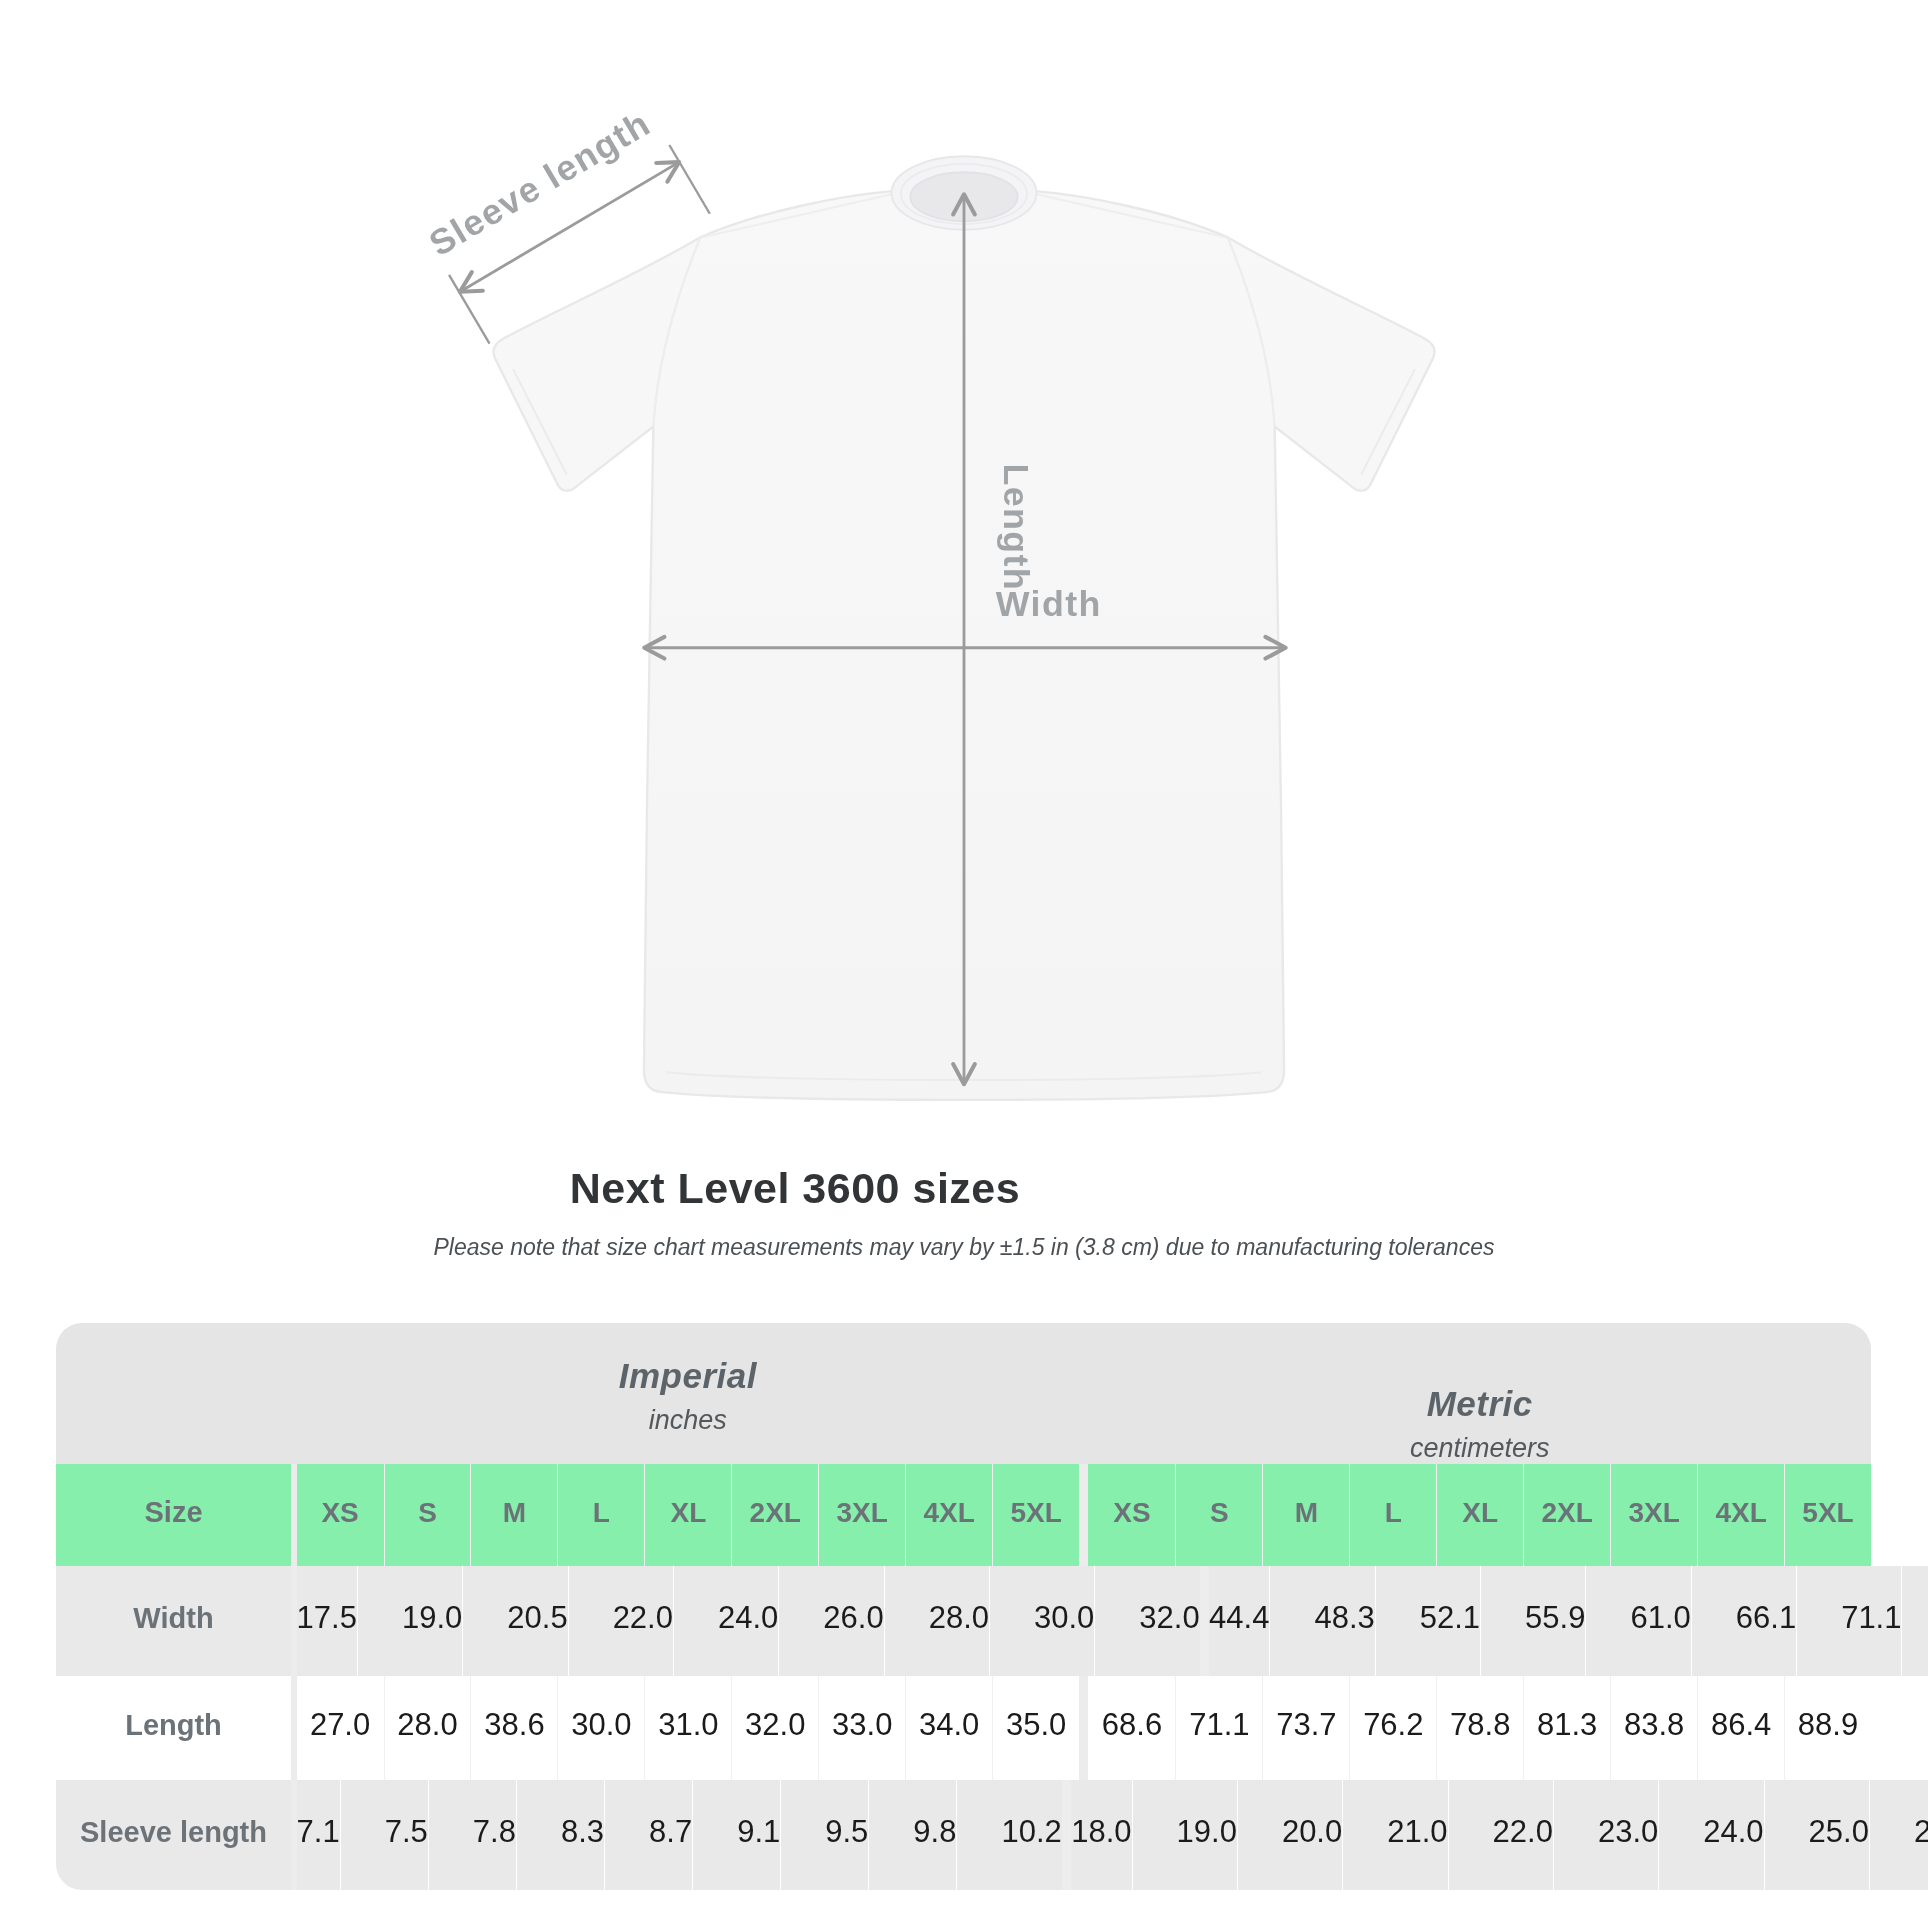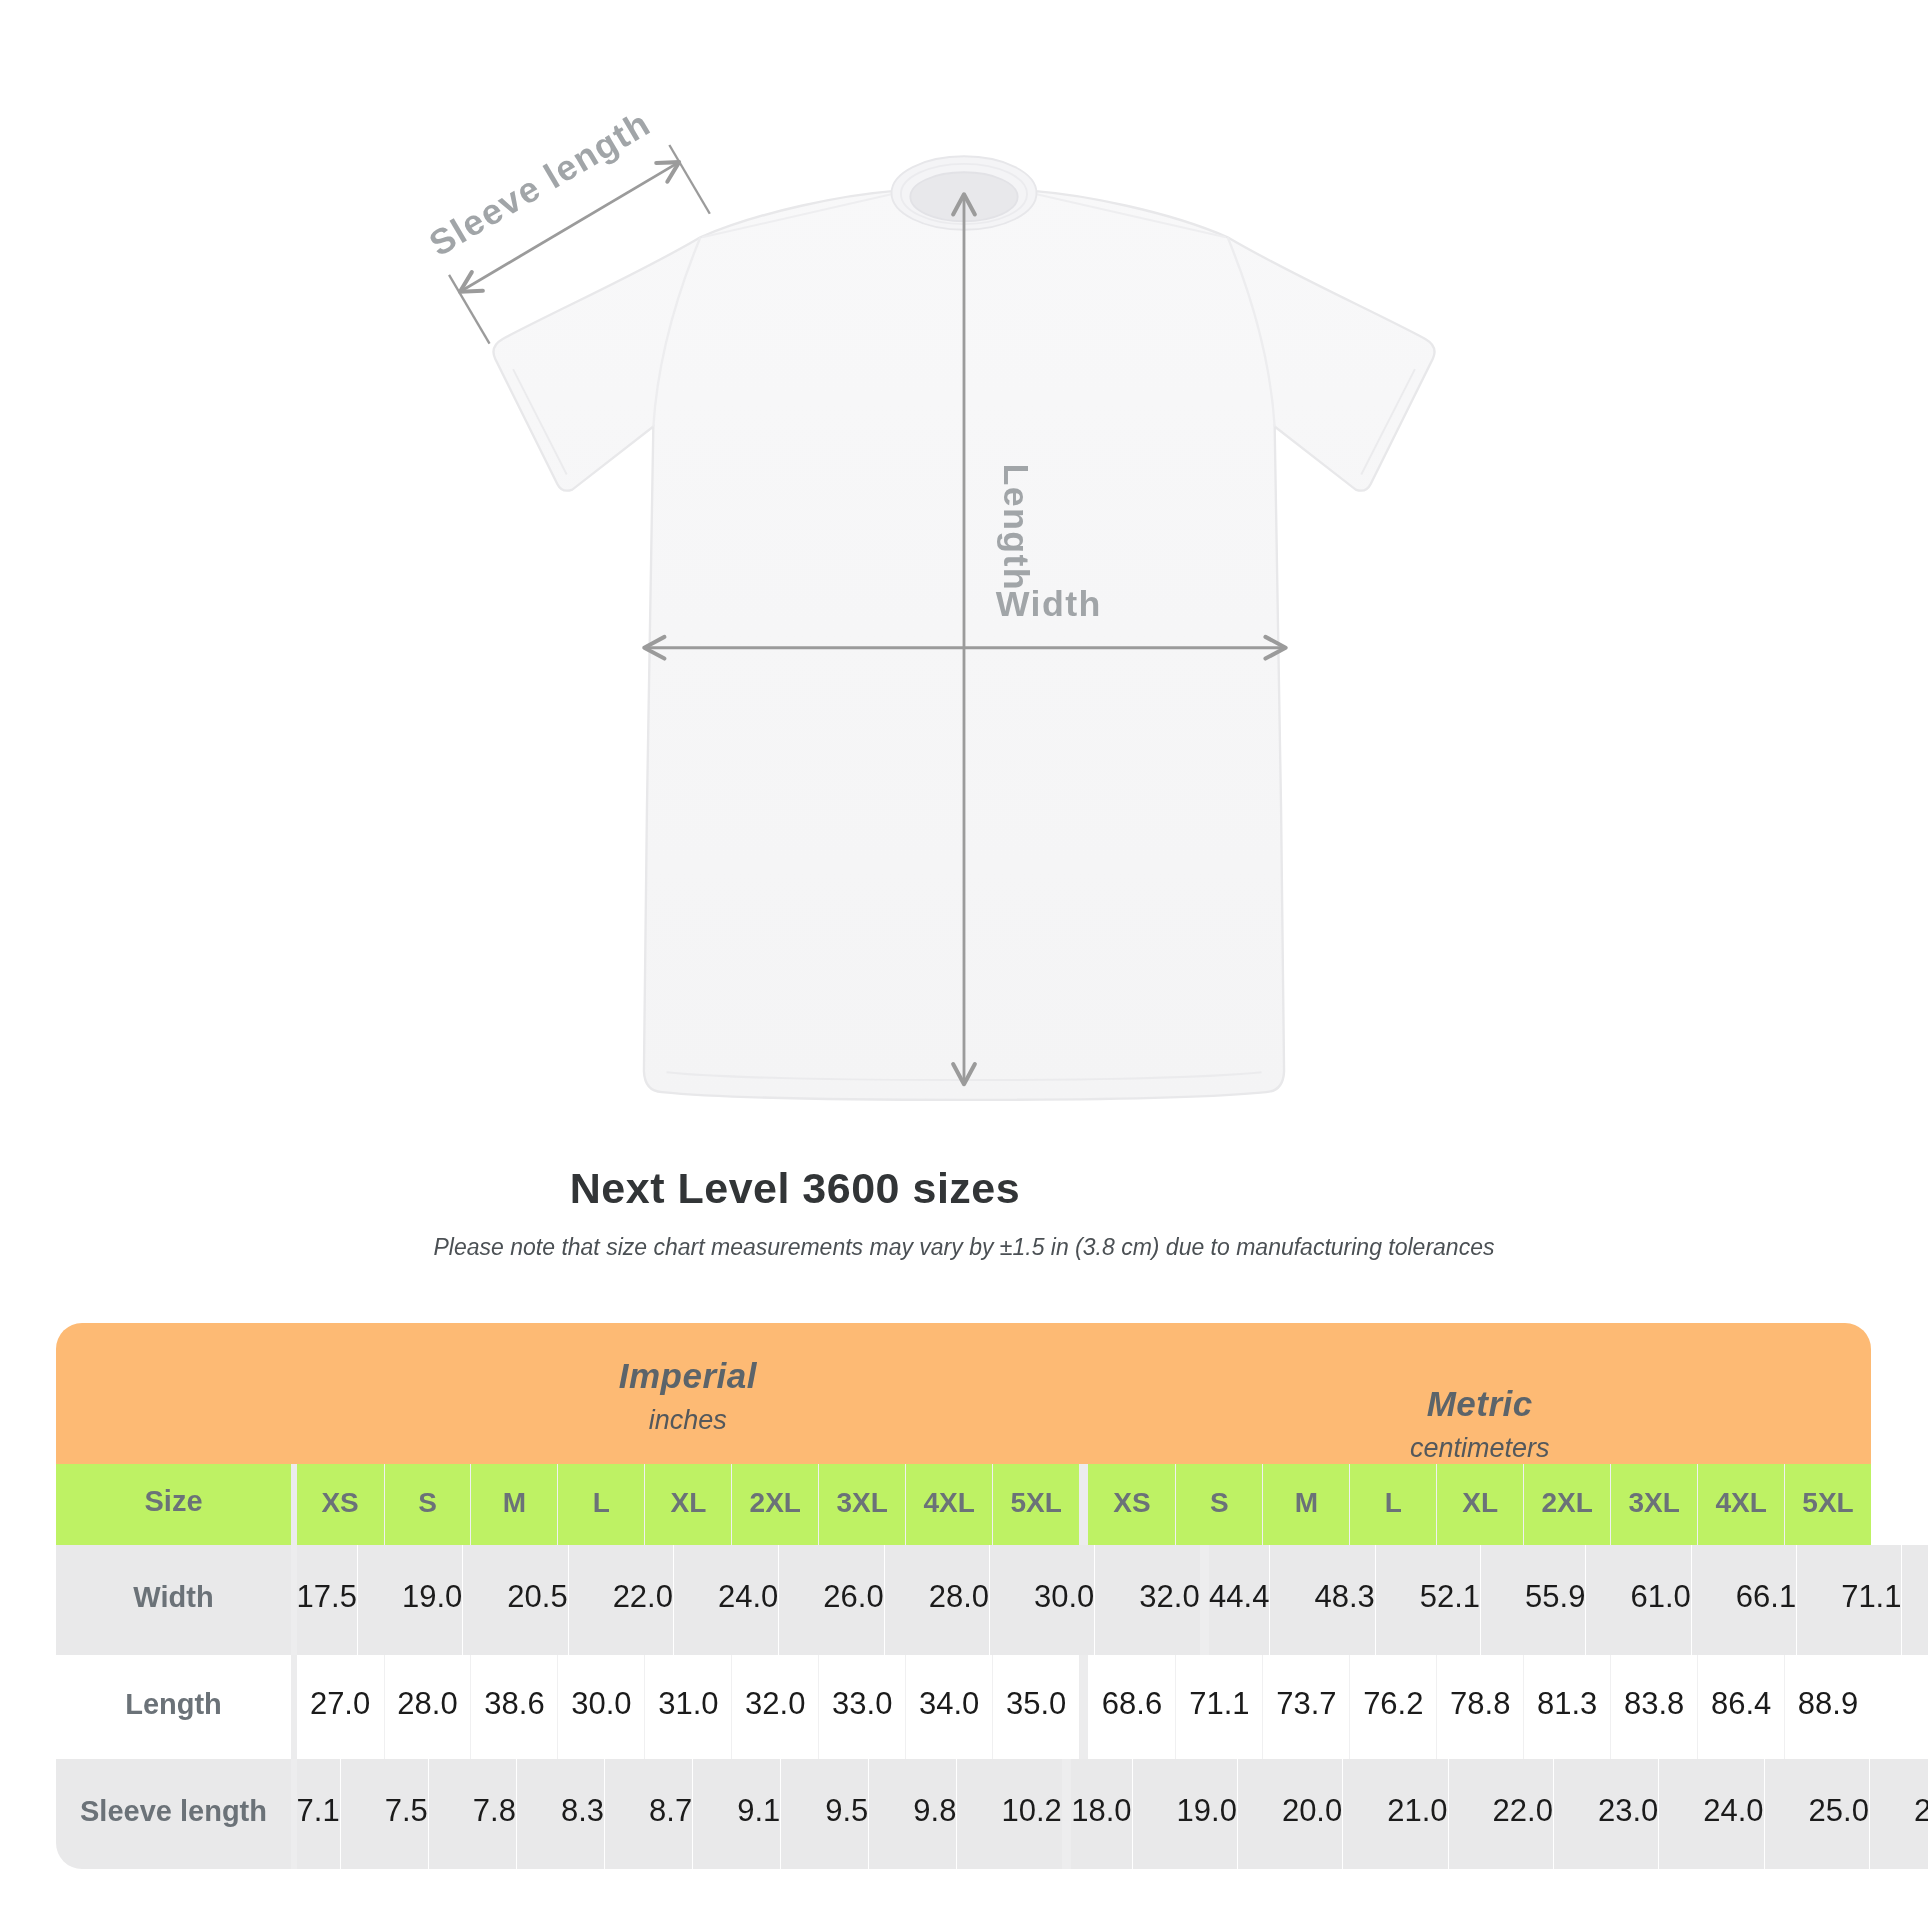--- a/index.html
+++ b/index.html
@@ -16,28 +16,28 @@
     font-size:43px; font-weight:bold; color:#323537; letter-spacing:0.5px;
   }
   .subtitle {
     position:absolute; left:0; top:1234px; width:1928px; text-align:center;
     font-size:23px; font-style:italic; color:#4b5054;
   }
   
   .size-table { position:absolute; left:56px; top:1323px; width:1815px; }
   .trow { display:grid; grid-template-columns:235px 5.6px repeat(9,1fr) 9.4px repeat(9,1fr); }
   .band {
-    height:141px; background:#fdba74; border-radius:26px 26px 0 0;
+    height:141px; background:#e5e5e5; border-radius:26px 26px 0 0;
   }
   .unit-group { display:flex; flex-direction:column; align-items:center; justify-content:center; gap:9.4px; padding-top:5.6px; }
   .unit-imperial { grid-column:3 / 12; }
   .unit-metric  { grid-column:13 / 22;justify-content:flex-end; }
   .unit-name { font-size:35px; font-weight:bold; font-style:italic; color:#5c646a; letter-spacing:0.5px; }
   .unit-sub  { font-size:27px; font-style:italic; color:#53585c; }
-  .row-head   { height:81px;  background:#bef264; }
+  .row-head   { height:102px;  background:#86efac; }
   .row-width  { height:110px; }
   .row-length { height:104px; background:#ffffff; }
   .row-sleeve { height:110px; }
   .row-gray .c, .row-gray .lbl { background:#e9e9ea; }
   .c, .lbl, .sep { display:flex; align-items:center; justify-content:center; }
   .c   { font-size:31px; color:#1b1b1b; padding-bottom:5.6px; }
   .row-head .c { font-size:28px; font-weight:bold; color:#6b7278; padding-bottom:3.8px; }
   .lbl { font-size:29px; font-weight:bold; color:#6b7278; padding-bottom:5.6px; text-align:center; }
   .sep { background:#ededee; }
   .row-head .sep, .row-length .sep { background:#ececed; }

